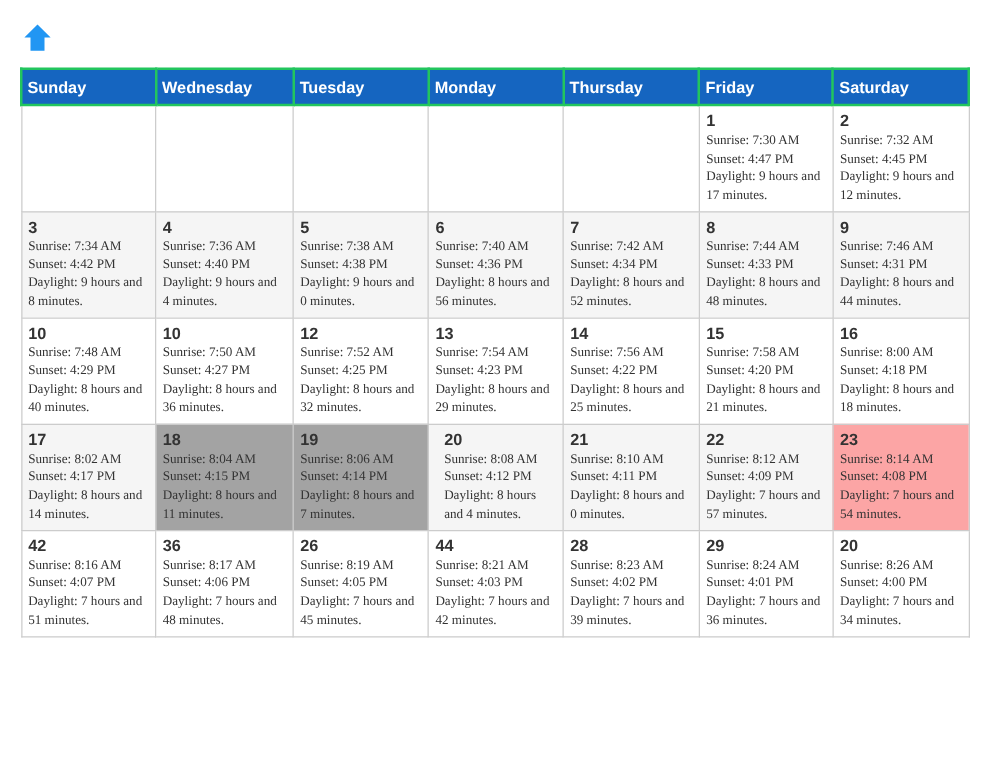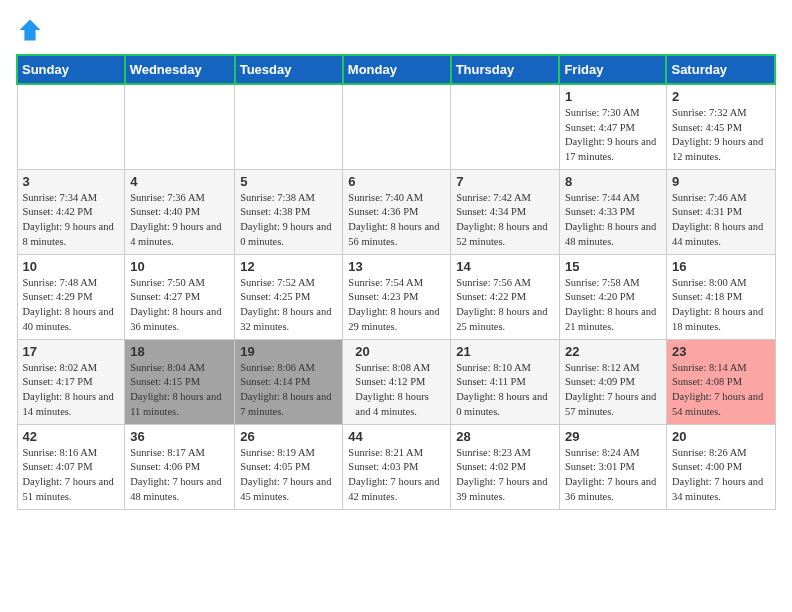--- a/index.html
+++ b/index.html
@@ -297,21 +297,21 @@
         </td>
         <td>
           <span class="day-number">28</span>
           <div class="day-info">Sunrise: 8:23 AM
 Sunset: 4:02 PM
 Daylight: 7 hours and 39 minutes.</div>
         </td>
         <td>
           <span class="day-number">29</span>
           <div class="day-info">Sunrise: 8:24 AM
-Sunset: 3:01 PM
+Sunset: 4:01 PM
 Daylight: 7 hours and 36 minutes.</div>
         </td>
         <td>
           <span class="day-number">20</span>
           <div class="day-info">Sunrise: 8:26 AM
 Sunset: 4:00 PM
 Daylight: 7 hours and 34 minutes.</div>
         </td>
       </tr>
     </tbody>

